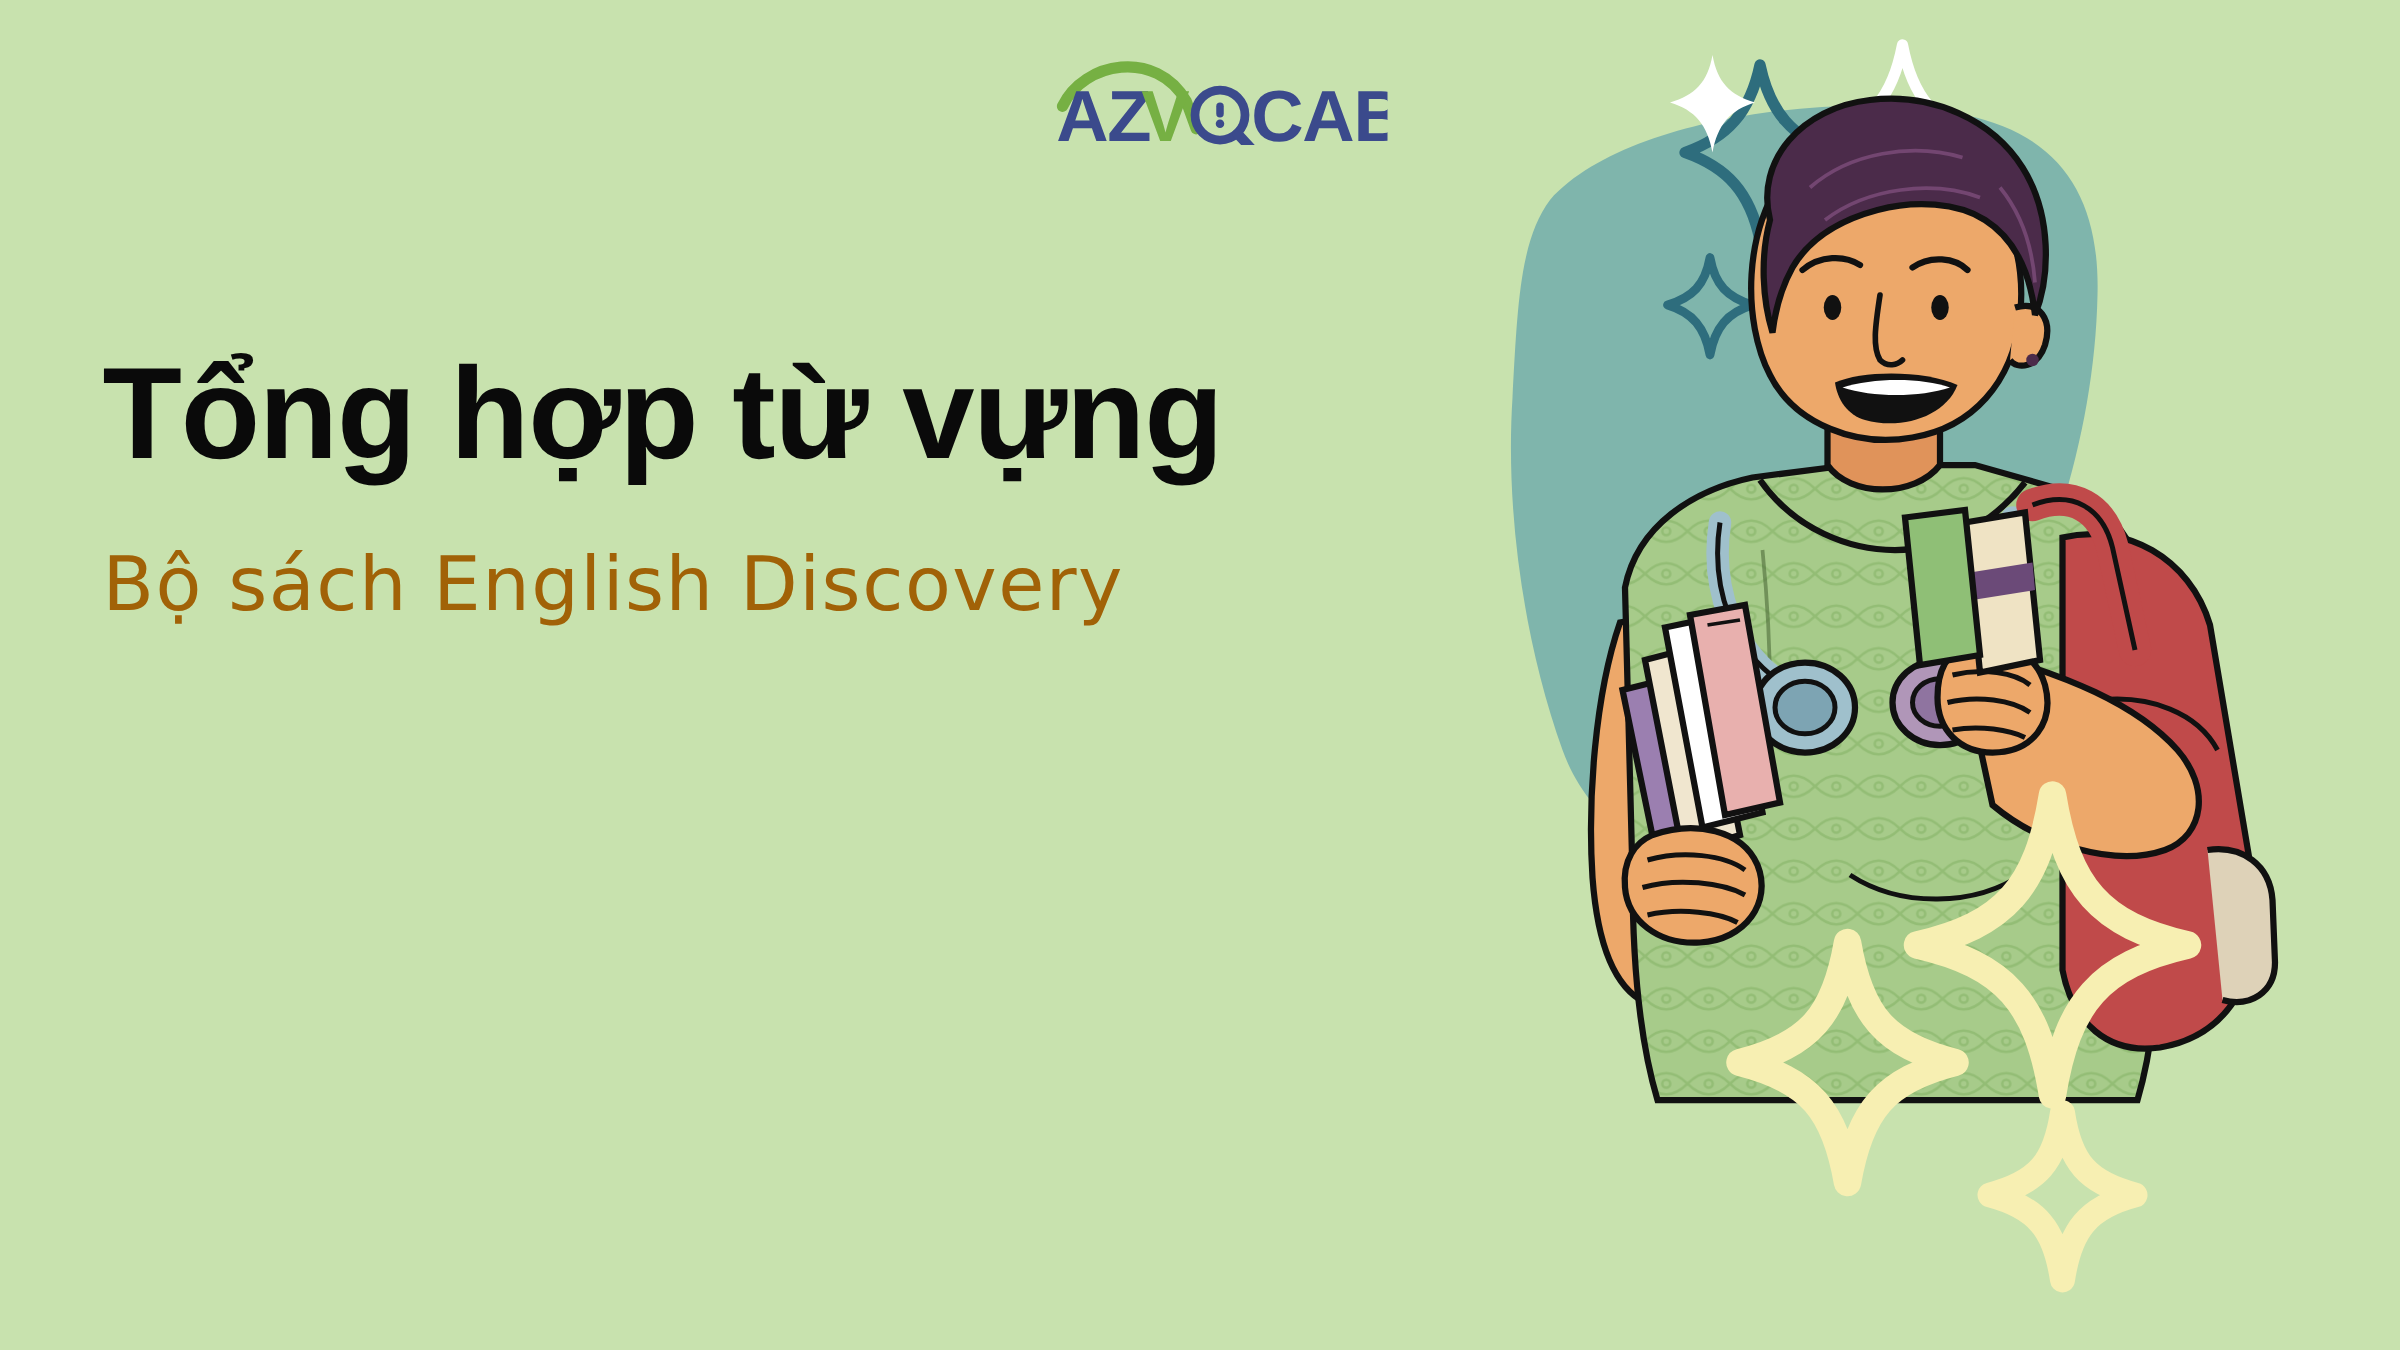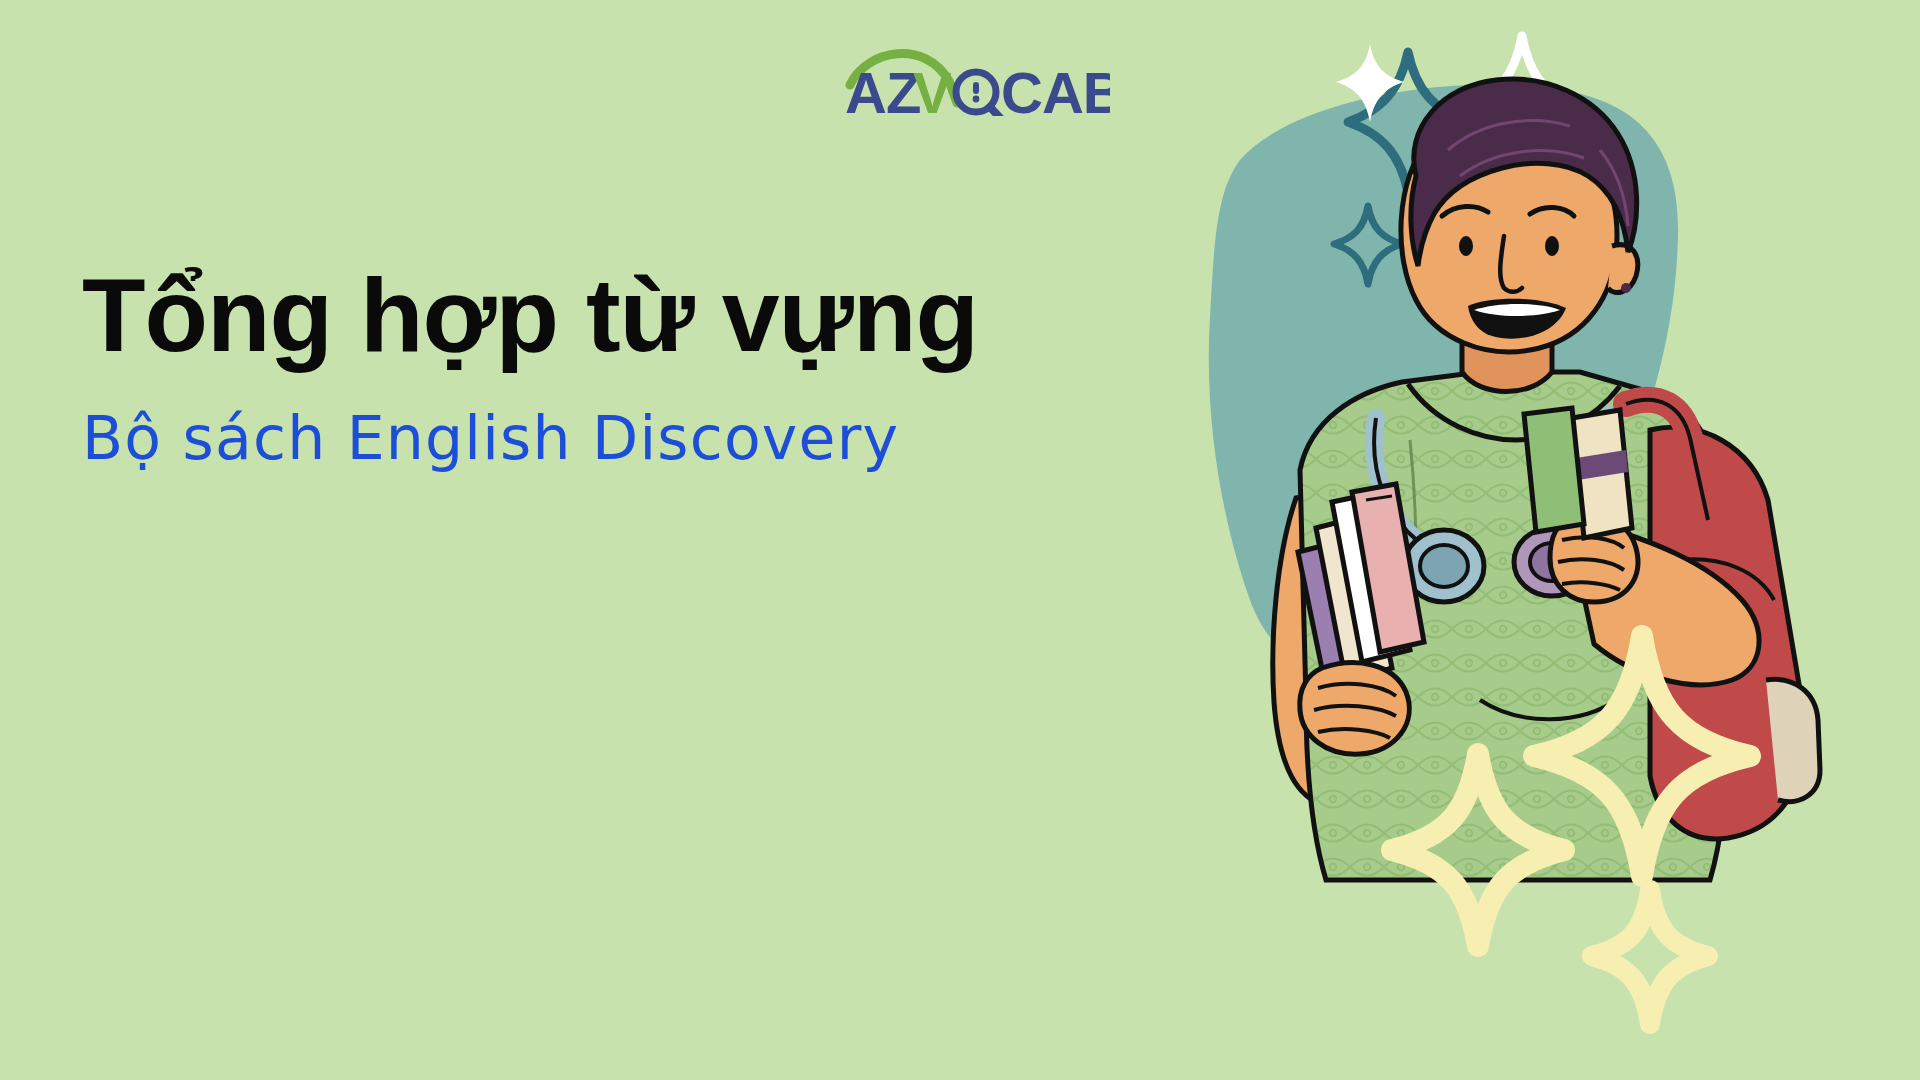--- a/index.html
+++ b/index.html
@@ -15,40 +15,40 @@
   }
 
   
   .logo-wrap {
     position:absolute; left:845px; top:41px; width:265px; height:75px;
   }
   .logo-svg { display:block; width:265px; height:75px; }
 
   
   .text-block {
-    position:absolute; left:82px; top:252px; width:1060px;
+    position:absolute; left:82px; top:268px; width:1060px;
   }
   .headline {
     font-family:"Liberation Sans", sans-serif;
     font-weight:bold;
     font-size:104px;
     line-height:1.22;
     letter-spacing:-1px;
     color:#0a0a0a;
     white-space:nowrap;
   }
   .headline .ln { display:block; }
   .subtitle {
-    margin-top:26px;
+    margin-top:40px;
     font-family:"DejaVu Sans", sans-serif;
     font-weight:400;
     font-size:60px;
     line-height:1.1;
     letter-spacing:1.2px;
-    color:#1d4ed8;
+    color:#a16207;
     white-space:nowrap;
   }
 
   
   .illo {
     position:absolute; left:1180px; top:0px; width:740px; height:1080px;
   }
   .illo svg { display:block; width:740px; height:1080px; }
 </style>
 </head>

